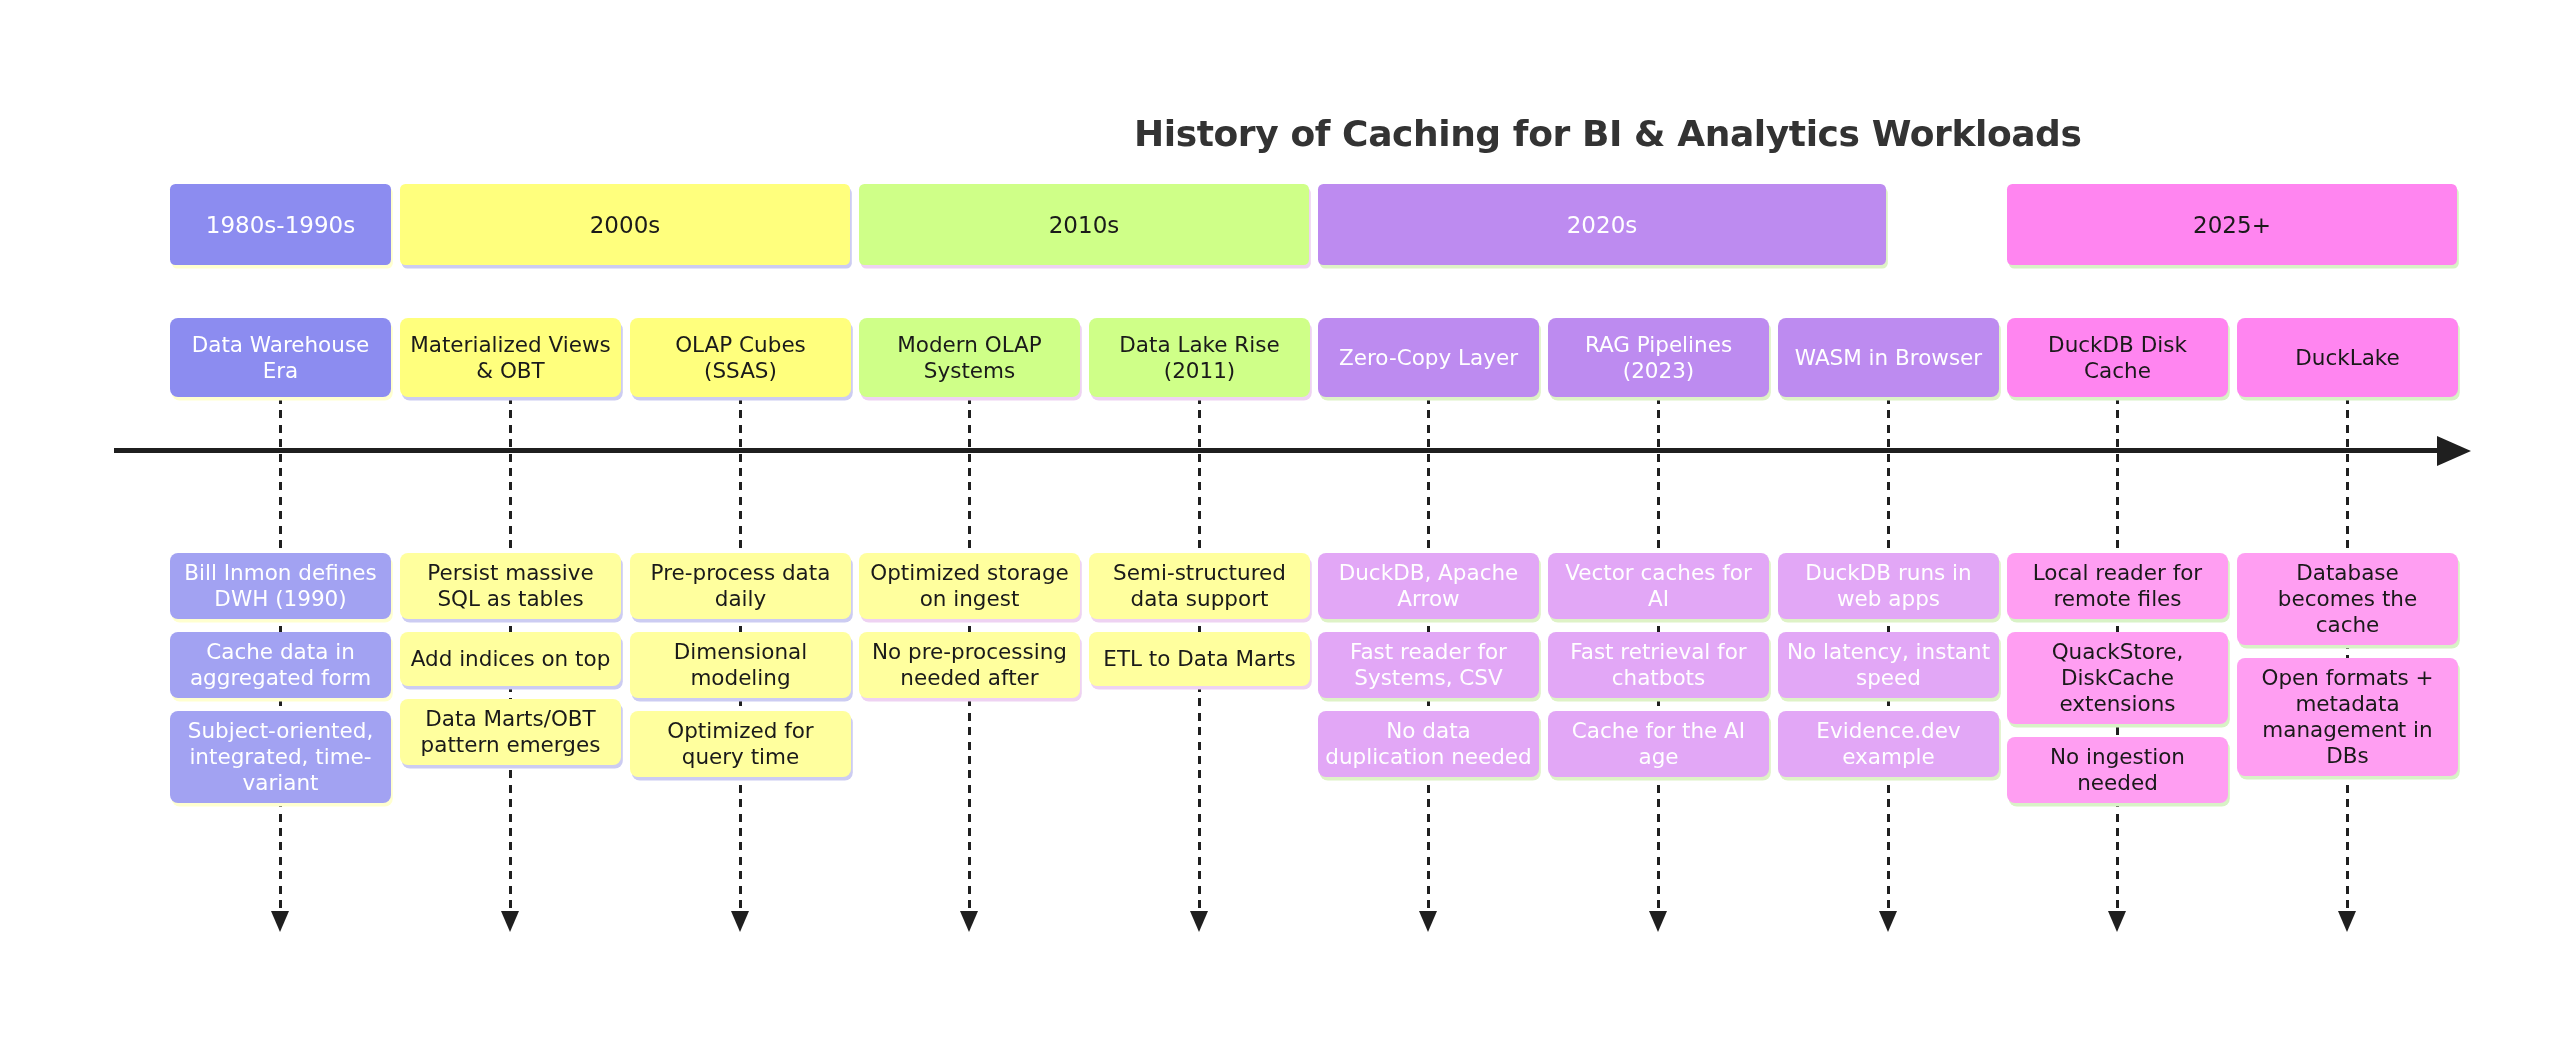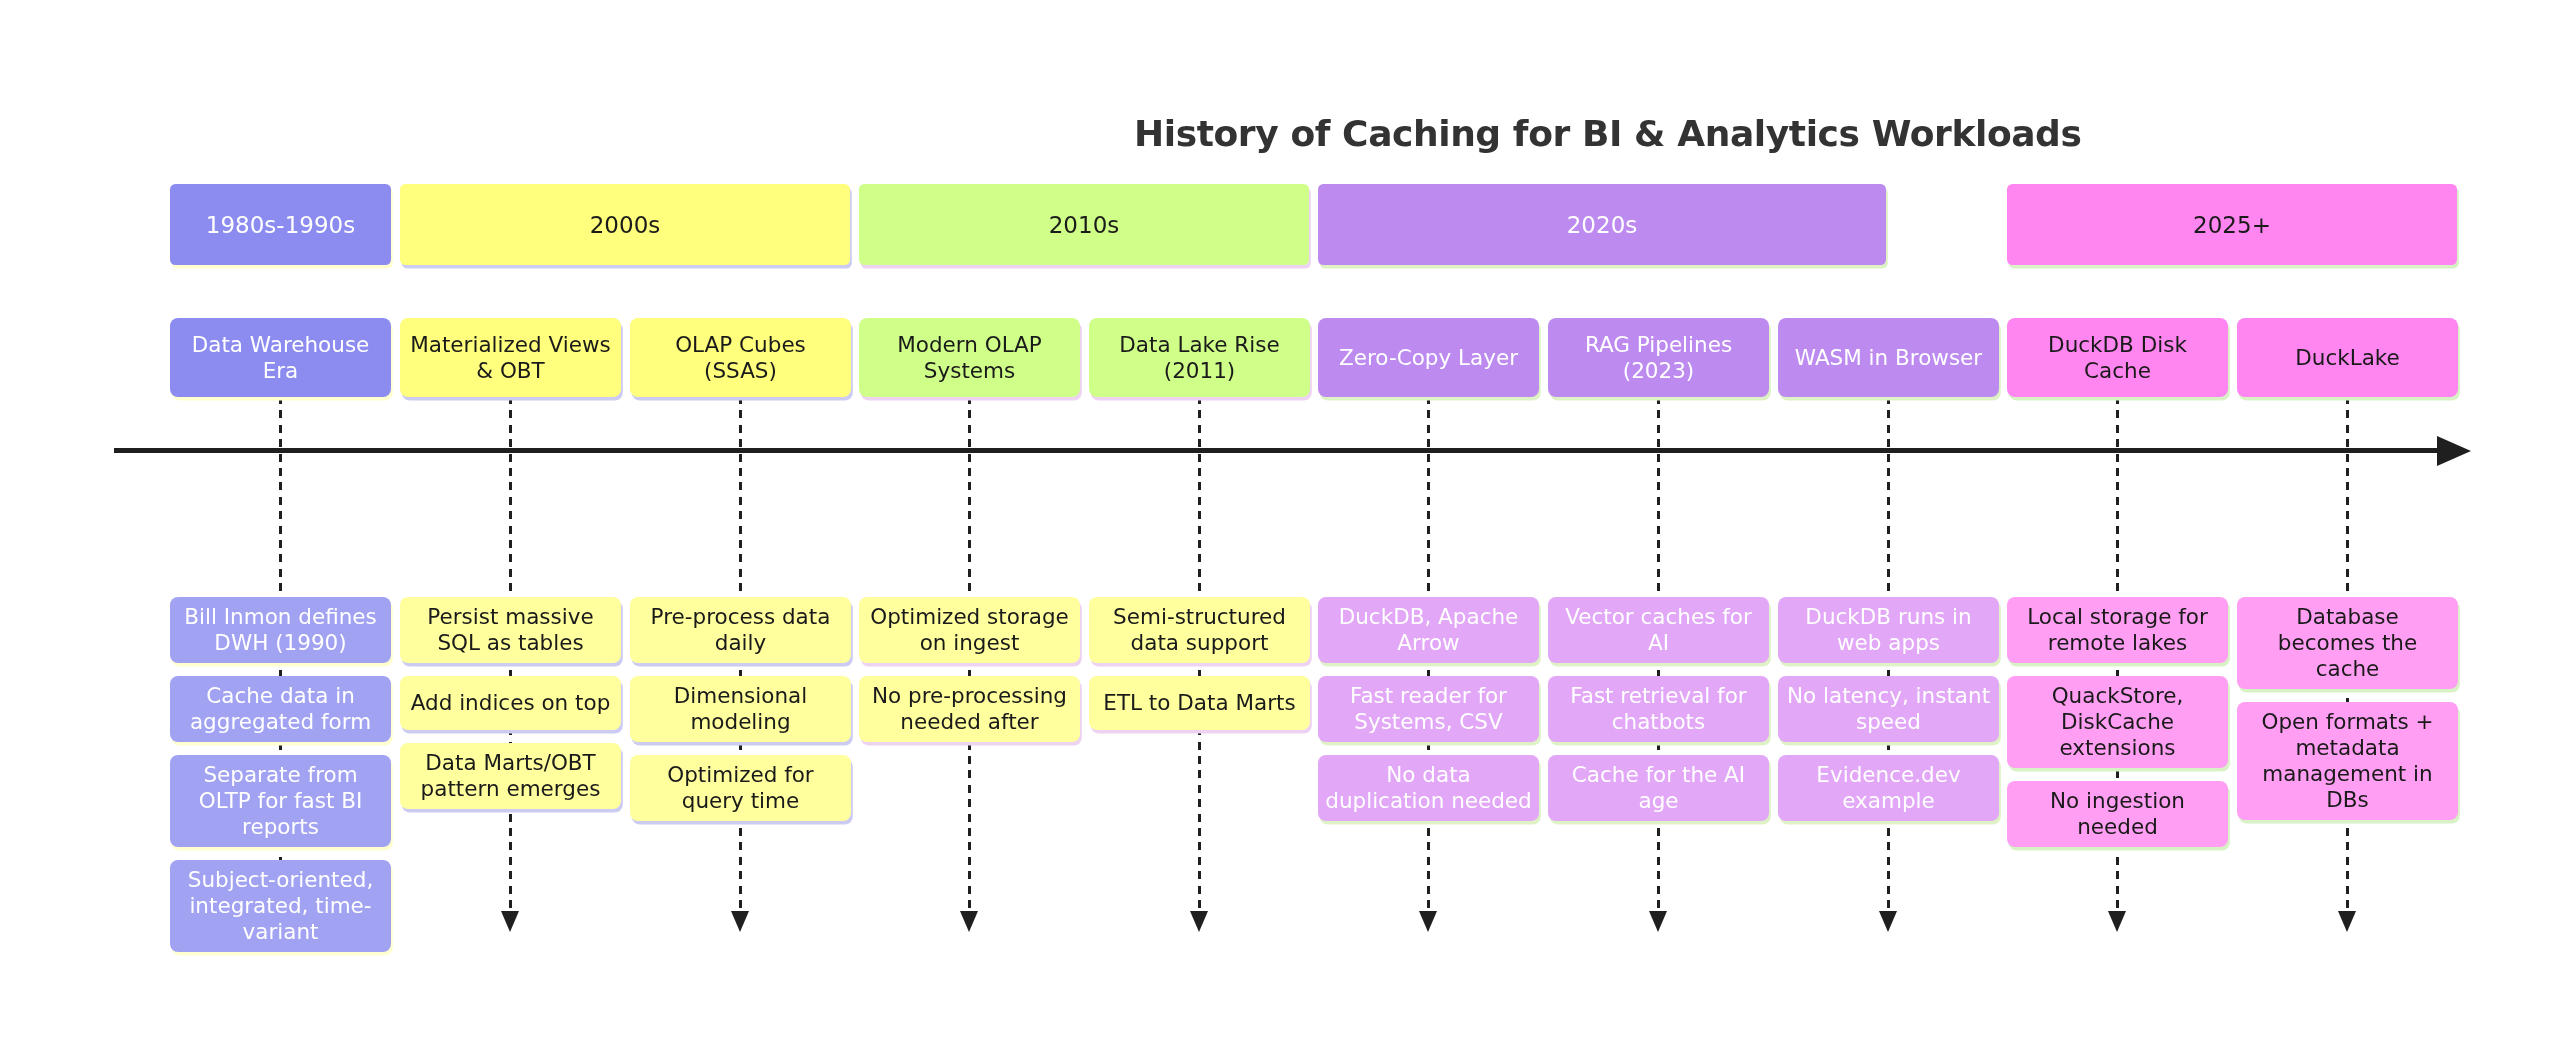--- a/index.html
+++ b/index.html
@@ -35,21 +35,21 @@
     background:repeating-linear-gradient(to bottom,var(--axis-color,#222) 0 8px,transparent 8px 14.4px);
   }
   .dash-arrow{
     position:absolute;left:101px;top:911px;width:0;height:0;z-index:1;
     border-left:9px solid transparent;border-right:9px solid transparent;
     border-top:21.5px solid var(--axis-color,#222);
   }
   
   .items{
     position:absolute;top:553px;left:0;width:221px;
-    display:flex;flex-direction:column;gap:12.6px;z-index:2;margin-top:44px;
+    display:flex;flex-direction:column;gap:12.6px;z-index:2;
   }
   .evt{
     width:221px;min-height:54px;box-sizing:border-box;
     display:flex;align-items:center;justify-content:center;text-align:center;
     font-size:21.5px;line-height:26px;border-radius:8px;padding:7.2px 7.2px;
   }
   
   .axis{
     position:absolute;left:114px;top:448px;width:2323px;height:5.4px;
     background:var(--axis-color,#222);z-index:0;
@@ -87,21 +87,20 @@
   <div class="axis"></div>
   <div class="axis-head"></div>
 
   <div class="col t1" style="left:170px">
     <div class="dash"></div>
     <div class="dash-arrow"></div>
     <div class="hdr">Data Warehouse Era</div>
     <div class="items">
       <div class="evt">Bill Inmon defines DWH (1990)</div>
       <div class="evt">Cache data in aggregated form</div>
-      <div class="evt">Separate from OLTP for fast BI reports</div>
       <div class="evt">Subject-oriented, integrated, time-variant</div>
     </div>
   </div>
 
   <div class="col t2" style="left:400px">
     <div class="dash"></div>
     <div class="dash-arrow"></div>
     <div class="hdr">Materialized Views &amp; OBT</div>
     <div class="items">
       <div class="evt">Persist massive SQL as tables</div>
@@ -172,21 +171,21 @@
       <div class="evt">No latency, instant speed</div>
       <div class="evt">Evidence.dev example</div>
     </div>
   </div>
 
   <div class="col t5" style="left:2007px">
     <div class="dash"></div>
     <div class="dash-arrow"></div>
     <div class="hdr">DuckDB Disk Cache</div>
     <div class="items">
-      <div class="evt">Local storage for remote lakes</div>
+      <div class="evt">Local reader for remote files</div>
       <div class="evt">QuackStore, DiskCache extensions</div>
       <div class="evt">No ingestion needed</div>
     </div>
   </div>
 
   <div class="col t5" style="left:2237px">
     <div class="dash"></div>
     <div class="dash-arrow"></div>
     <div class="hdr">DuckLake</div>
     <div class="items">

